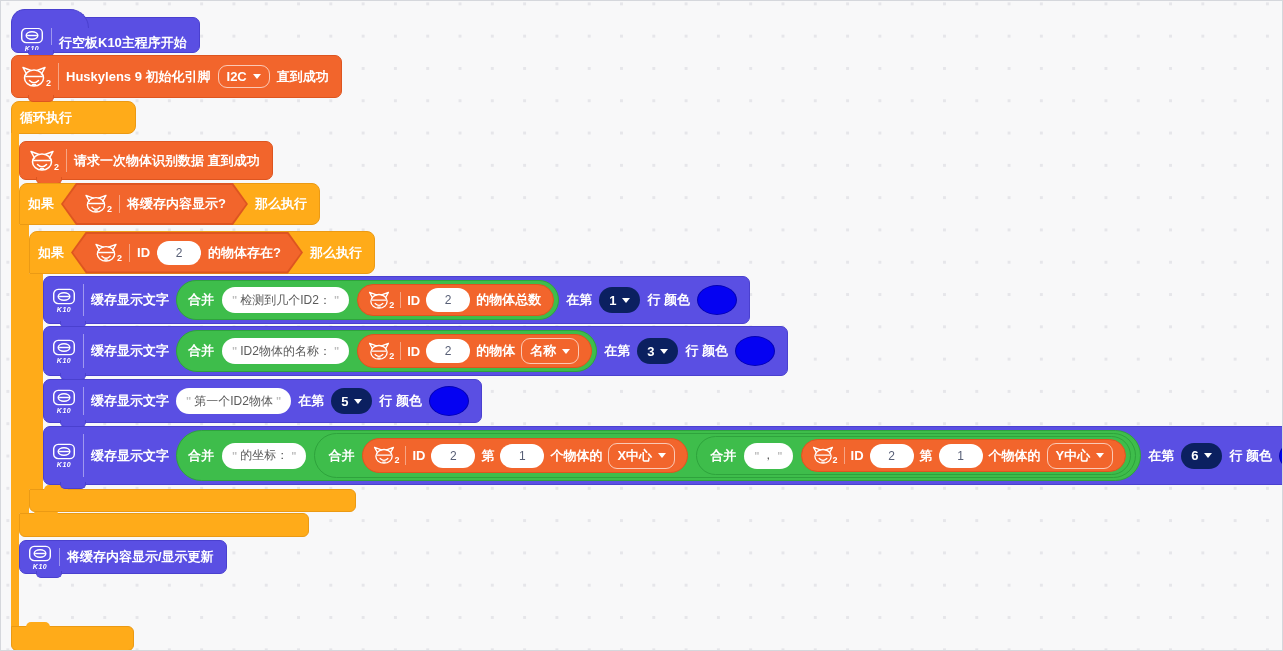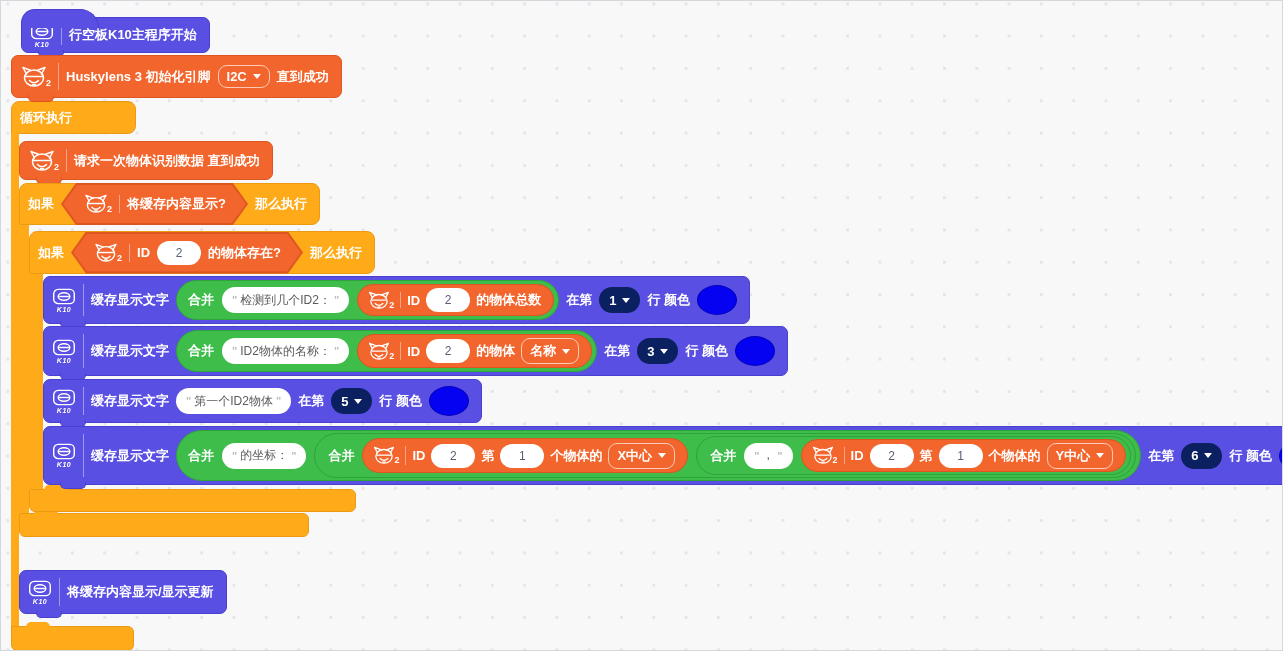--- a/index.html
+++ b/index.html
@@ -59,21 +59,21 @@
 <body>
 
 <div id="canvas">
 
   <div class="block yellow" style="left:10px;top:100px;width:125px;height:33px;border-radius:8px 8px 8px 0;">
     <span>循环执行</span>
   </div>
   <div class="arm" style="left:10px;top:132px;width:8px;height:494px;"></div>
   <div class="bar" style="left:10px;top:625px;width:123px;height:25px;"></div>
 
-  <div class="block purple hat tab" style="left:20px;top:16px;height:36px;">
+  <div class="block purple hat tab" style="left:10px;top:16px;height:36px;align-items:flex-end;">
     <span class="icon">
       <svg width="24" height="17" viewBox="0 0 26 19" fill="none" stroke="#fff" stroke-width="1.6">
         <rect x="1.5" y="1.5" width="23" height="16" rx="5"></rect>
         <ellipse cx="13" cy="9.5" rx="6.5" ry="4.2"></ellipse>
         <line x1="7.5" y1="9.5" x2="18.5" y2="9.5"></line>
       </svg>
       <span class="cap">K10</span>
     </span>
     <span class="vdiv"></span>
     <span>行空板K10主程序开始</span>
@@ -85,21 +85,21 @@
         <path d="M6.5,8 L3,1.5 L11,4.5"></path>
           <path d="M21.5,8 L25,1.5 L17,4.5"></path>
         <ellipse cx="14" cy="12" rx="9.5" ry="8"></ellipse>
         <path d="M6,10.5 h16"></path>
           <path d="M9.5,14.5 q4.5,4.5 9,0"></path>
           <path d="M12.5,18.7 h3"></path>
       </svg>
       <span class="sub">2</span>
     </span>
     <span class="vdiv"></span>
-    <span>Huskylens 3 初始化引脚</span>
+    <span>Huskylens 9 初始化引脚</span>
     <span class="odd">
       <span>I2C</span>
       <span class="tri"></span>
     </span>
     <span>直到成功</span>
   </div>
 
   <div class="block orange tab" style="left:18px;top:140px;height:39px;">
     <span class="husky">
       <svg width="28" height="22" viewBox="0 0 28 22" fill="none" stroke="#fff" stroke-width="1.5" stroke-linejoin="round" stroke-linecap="round">
@@ -377,21 +377,21 @@
     </span>
     <span>在第</span>
     <span class="ndd">
       <span>6</span>
         <span class="tri"></span>
     </span>
     <span>行 颜色</span>
     <span class="swatch"></span>
   </div>
 
-  <div class="block purple tab" style="left:18px;top:569px;height:44px;justify-content:center;">
+  <div class="block purple tab" style="left:18px;top:539px;height:34px;justify-content:center;">
     <span class="icon">
       <svg width="24" height="17" viewBox="0 0 26 19" fill="none" stroke="#fff" stroke-width="1.6">
         <rect x="1.5" y="1.5" width="23" height="16" rx="5"></rect>
           <ellipse cx="13" cy="9.5" rx="6.5" ry="4.2"></ellipse>
           <line x1="7.5" y1="9.5" x2="18.5" y2="9.5"></line>
       </svg>
       <span class="cap">K10</span>
     </span>
     <span class="vdiv"></span>
     <span>将缓存内容显示/显示更新</span>

